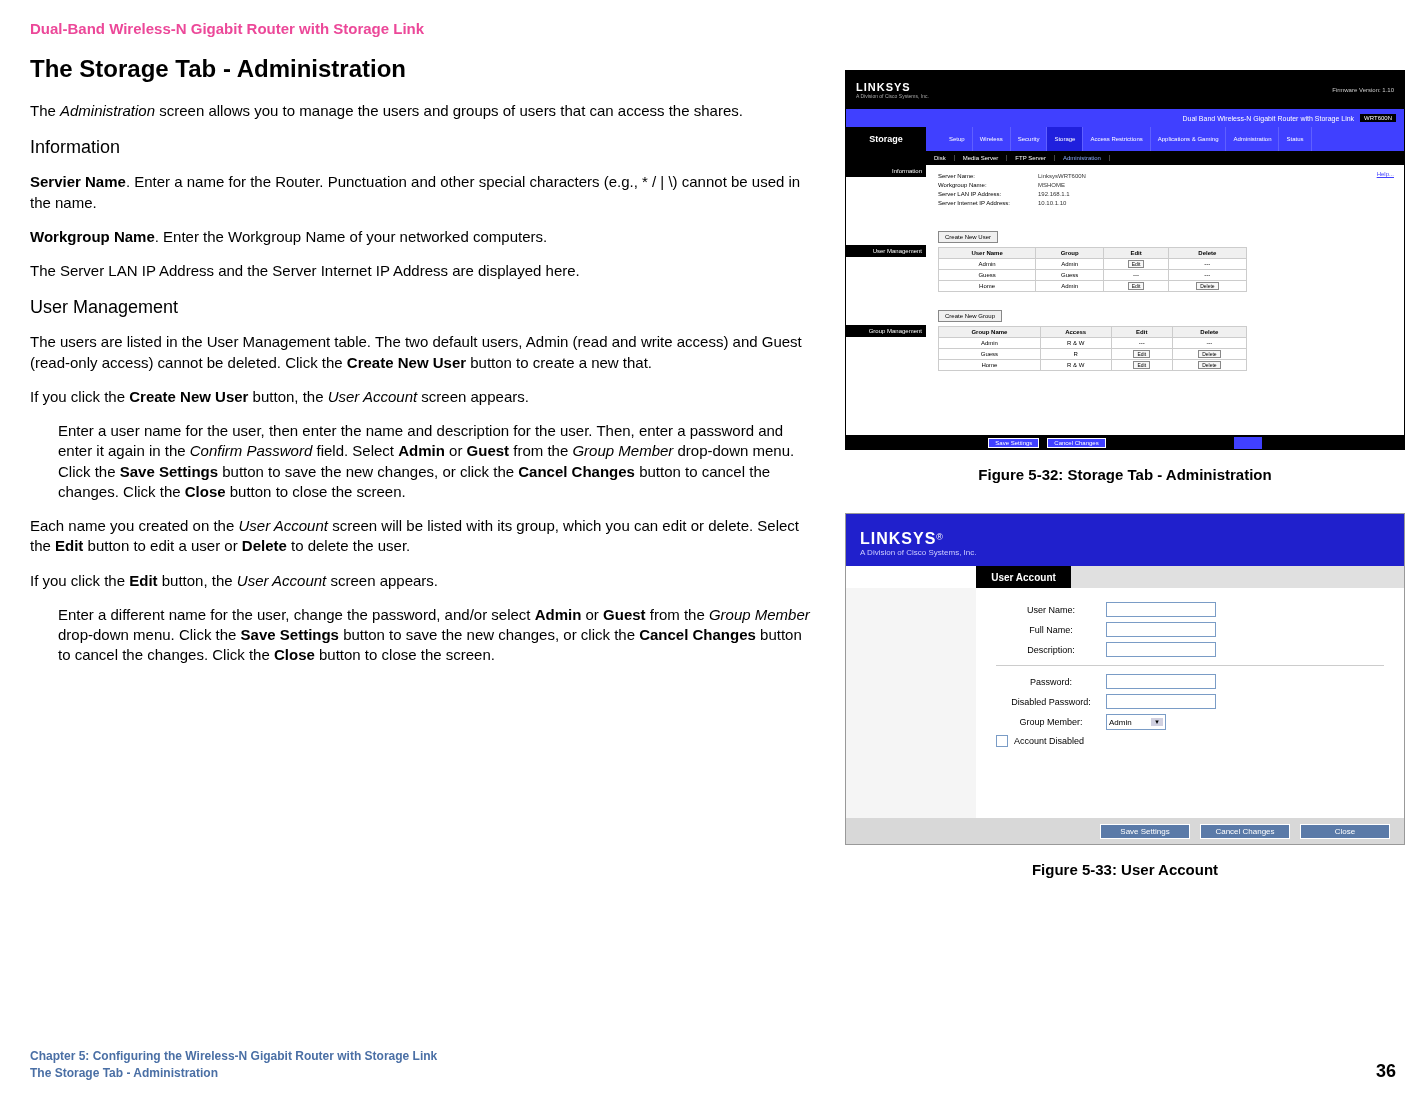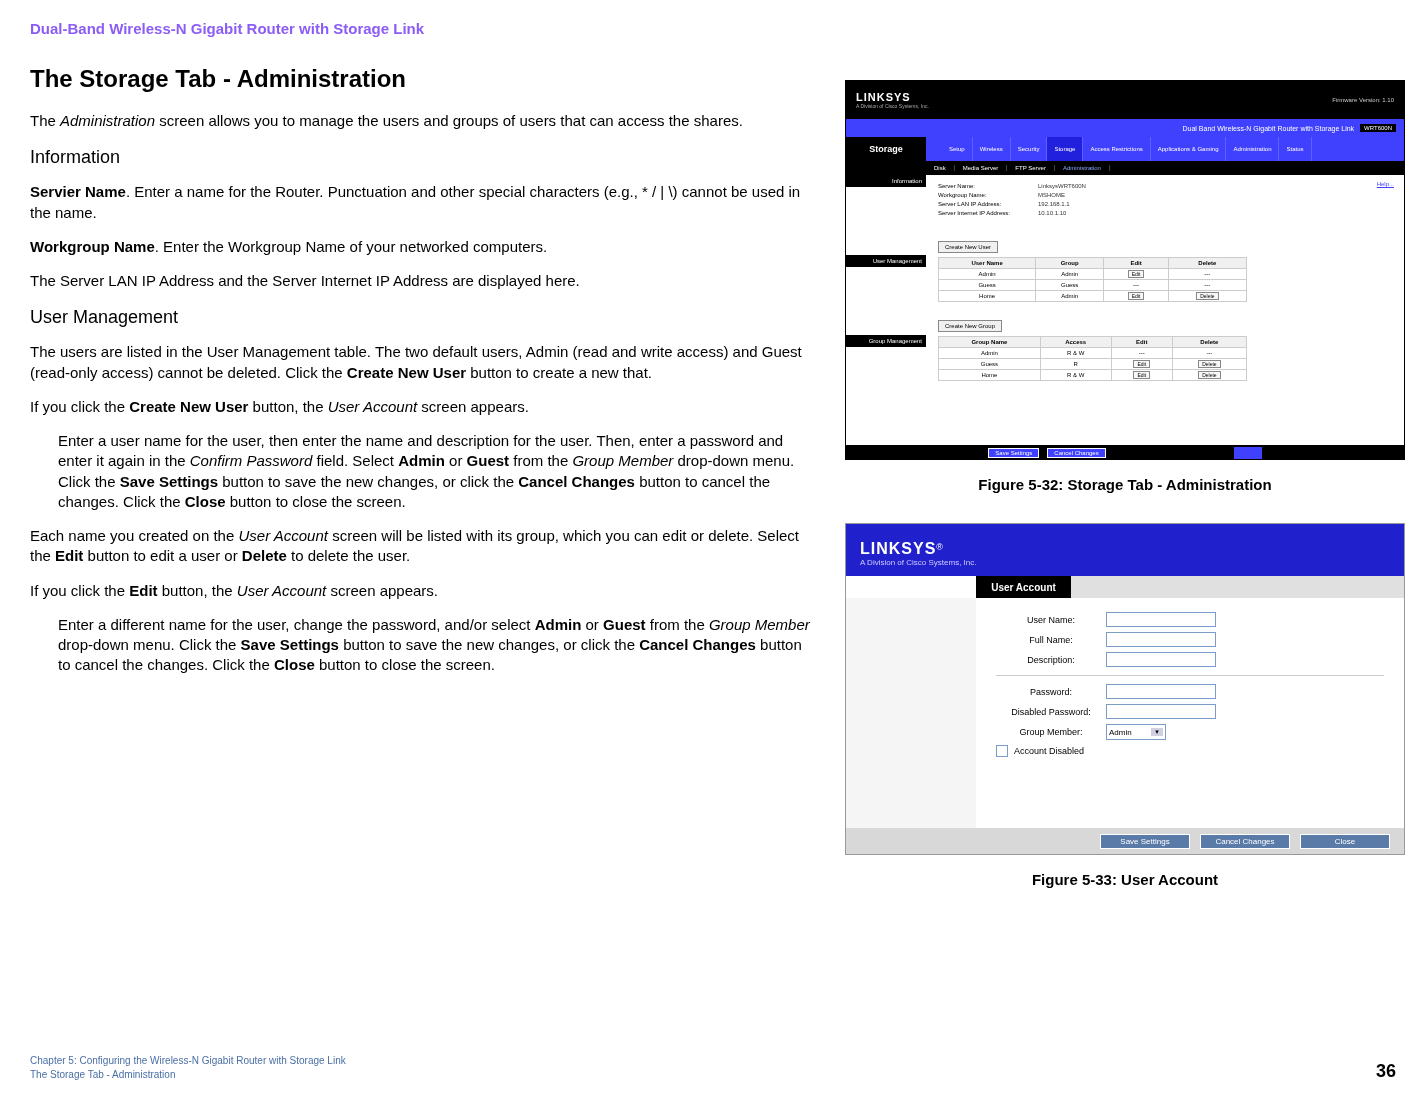--- a/index.html
+++ b/index.html
@@ -6,24 +6,24 @@
     body {
       font-family: Arial, Helvetica, sans-serif;
       background: #fff;
       color: #000;
       padding: 20px 30px;
       width: 1426px;
       height: 1102px;
       position: relative;
     }
     .header-text {
-      color: #8b5cf6;
+      color: #ec4899;
       font-size: 15px;
       font-weight: bold;
-      margin-bottom: 28px;
+      margin-bottom: 18px;
     }
     .main-content {
       display: flex;
       gap: 30px;
     }
     .left-column {
       flex: 0 0 785px;
     }
     .right-column {
       flex: 1;
@@ -64,22 +64,22 @@
       position: absolute;
       bottom: 20px;
       left: 30px;
       right: 30px;
       display: flex;
       justify-content: space-between;
       align-items: flex-end;
     }
     .footer-left {
       color: #4a6fa5;
-      font-size: 10px;
-      font-weight: normal;
+      font-size: 12px;
+      font-weight: bold;
       line-height: 1.4;
     }
     .footer-right {
       color: #000;
       font-size: 18px;
       font-weight: bold;
     }
     
     .fig1 {
       width: 560px;

